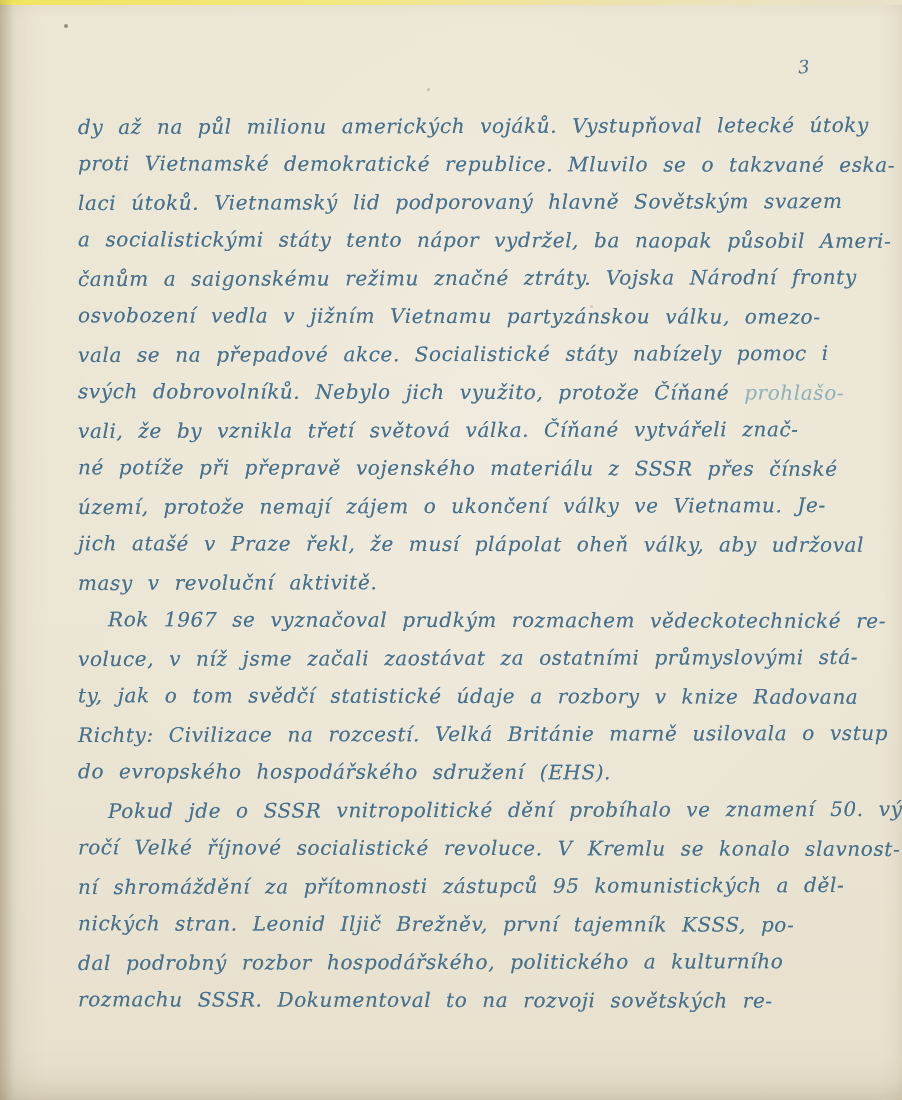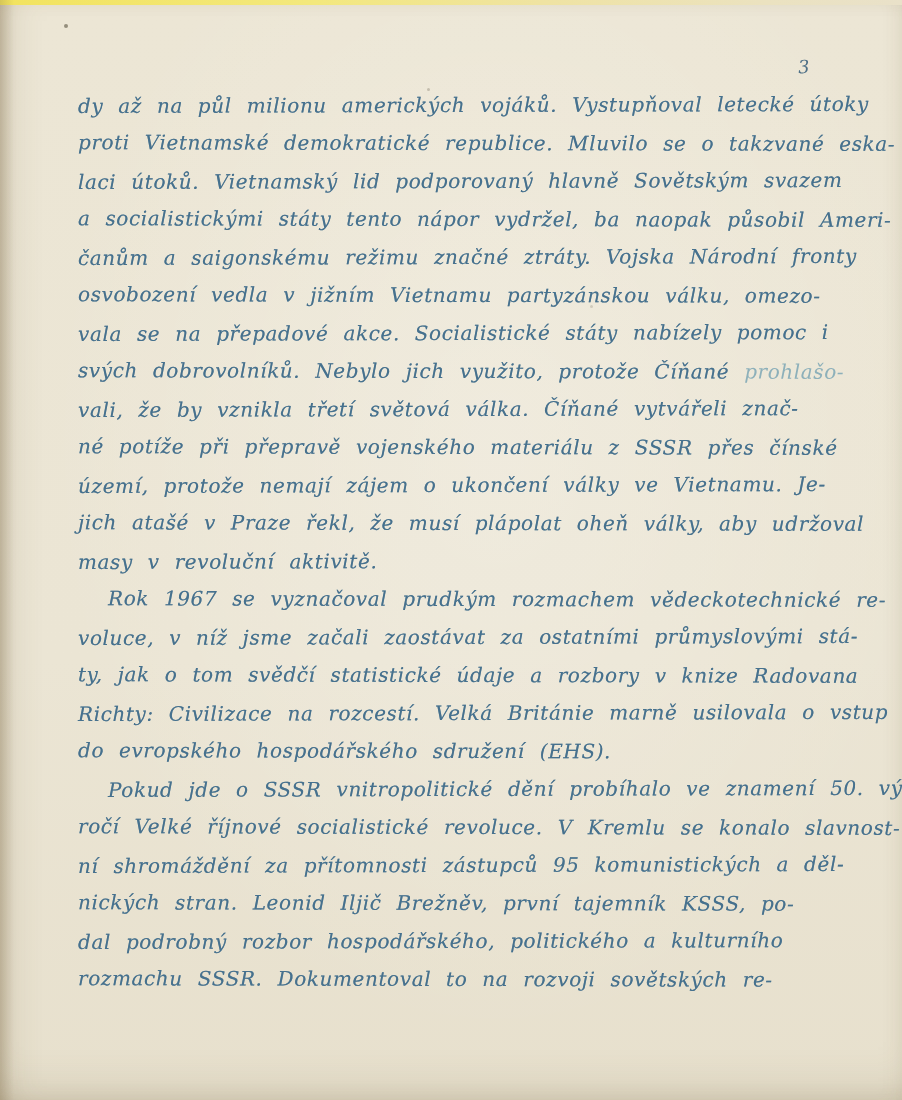--- a/index.html
+++ b/index.html
@@ -38,21 +38,21 @@
     position: absolute;
     top: 56px;
     left: 798px;
     font-style: italic;
     font-size: 18px;
     color: #4d6f86;
     transform: rotate(-4deg);
   }
   .text-block {
     position: absolute;
-    top: 86px;
+    top: 107px;
     left: 78px;
     width: 770px;
   }
   .hand-line {
     height: 38px;
     line-height: 38px;
     white-space: nowrap;
     font-style: italic;
     font-size: 20px;
     color: #46718e;

